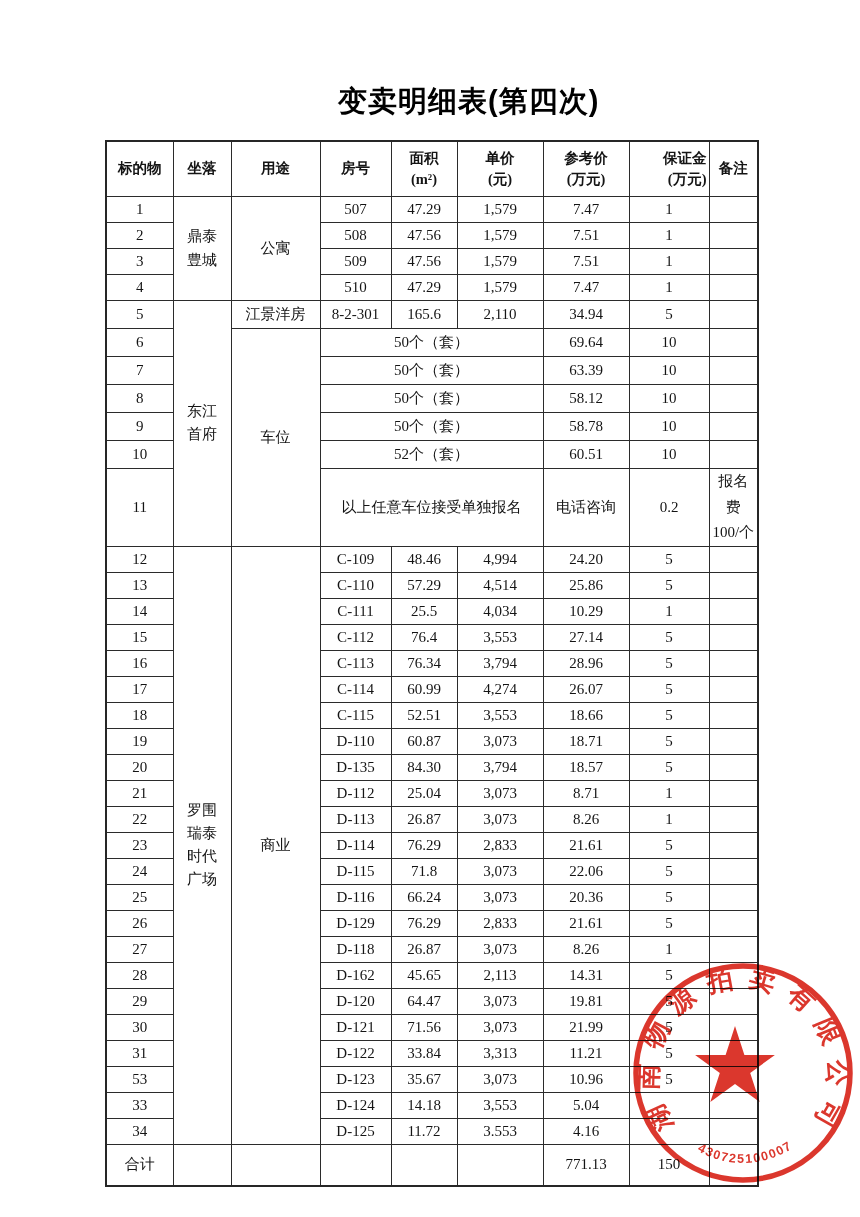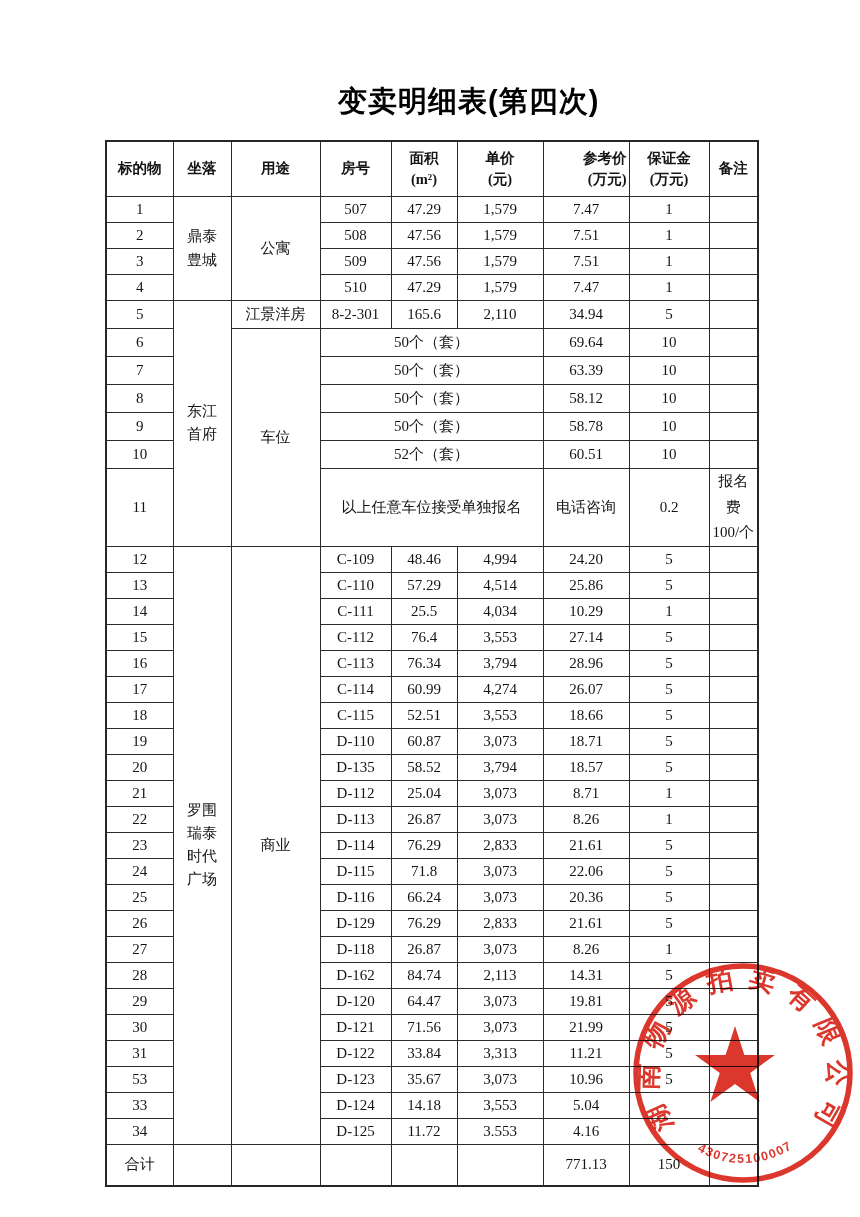--- a/index.html
+++ b/index.html
@@ -85,23 +85,23 @@
     <thead>
       <tr>
           <th>标的物</th>
           <th>坐落</th>
           <th>用途</th>
           <th>房号</th>
           <th style="white-space: pre-line;">面积
 (m²)</th>
           <th style="white-space: pre-line;">单价
 (元)</th>
-          <th style="white-space: pre-line; text-align: right;">参考价
+          <th style="white-space: pre-line;">参考价
 (万元)</th>
-          <th style="white-space: pre-line;">保证金
+          <th style="white-space: pre-line; text-align: right;">保证金
 (万元)</th>
           <th>备注</th>
         </tr>
     </thead>
     <tbody>
         <tr>
           <td>1</td>
           <td rowspan="4" class="ml">鼎泰
 豊城</td>
           <td rowspan="4">公寓</td>
@@ -268,21 +268,21 @@
           <td>D-110</td>
           <td>60.87</td>
           <td>3,073</td>
           <td>18.71</td>
           <td>5</td>
           <td></td>
         </tr>
         <tr>
           <td>20</td>
           <td>D-135</td>
-          <td>58.52</td>
+          <td>84.30</td>
           <td>3,794</td>
           <td>18.57</td>
           <td>5</td>
           <td></td>
         </tr>
         <tr>
           <td>21</td>
           <td>D-112</td>
           <td>25.04</td>
           <td>3,073</td>
@@ -340,21 +340,21 @@
           <td>D-118</td>
           <td>26.87</td>
           <td>3,073</td>
           <td>8.26</td>
           <td>1</td>
           <td></td>
         </tr>
         <tr>
           <td>28</td>
           <td>D-162</td>
-          <td>84.74</td>
+          <td>45.65</td>
           <td>2,113</td>
           <td>14.31</td>
           <td>5</td>
           <td></td>
         </tr>
         <tr>
           <td>29</td>
           <td>D-120</td>
           <td>64.47</td>
           <td>3,073</td>

